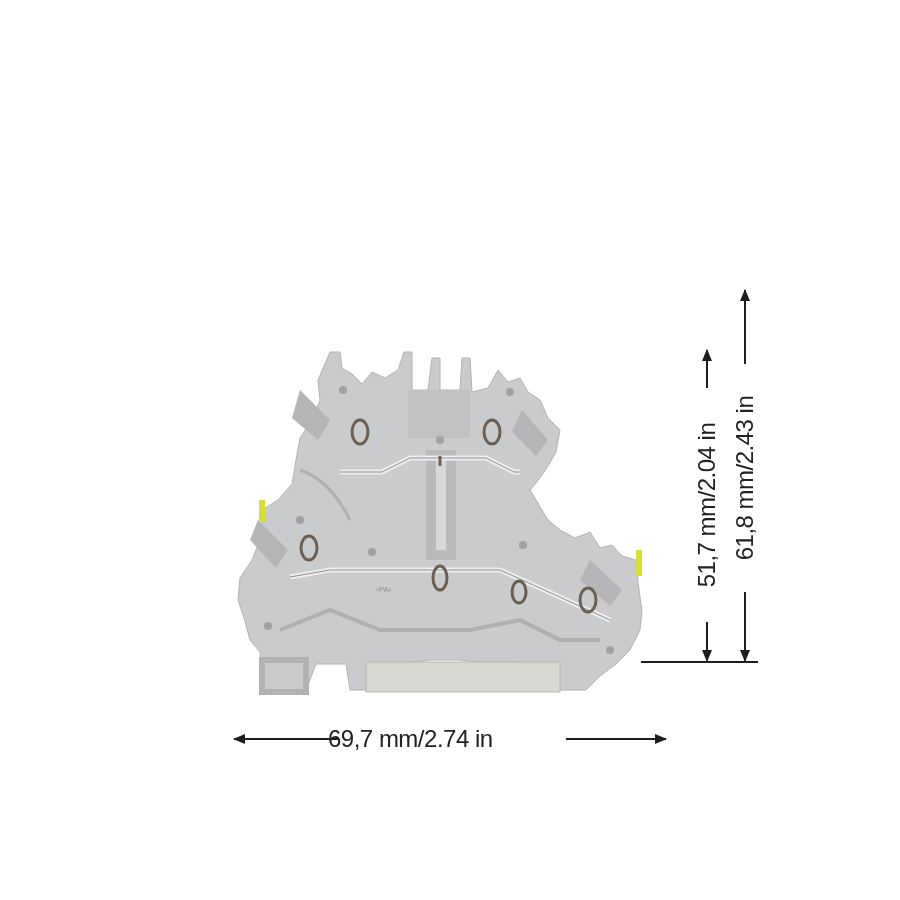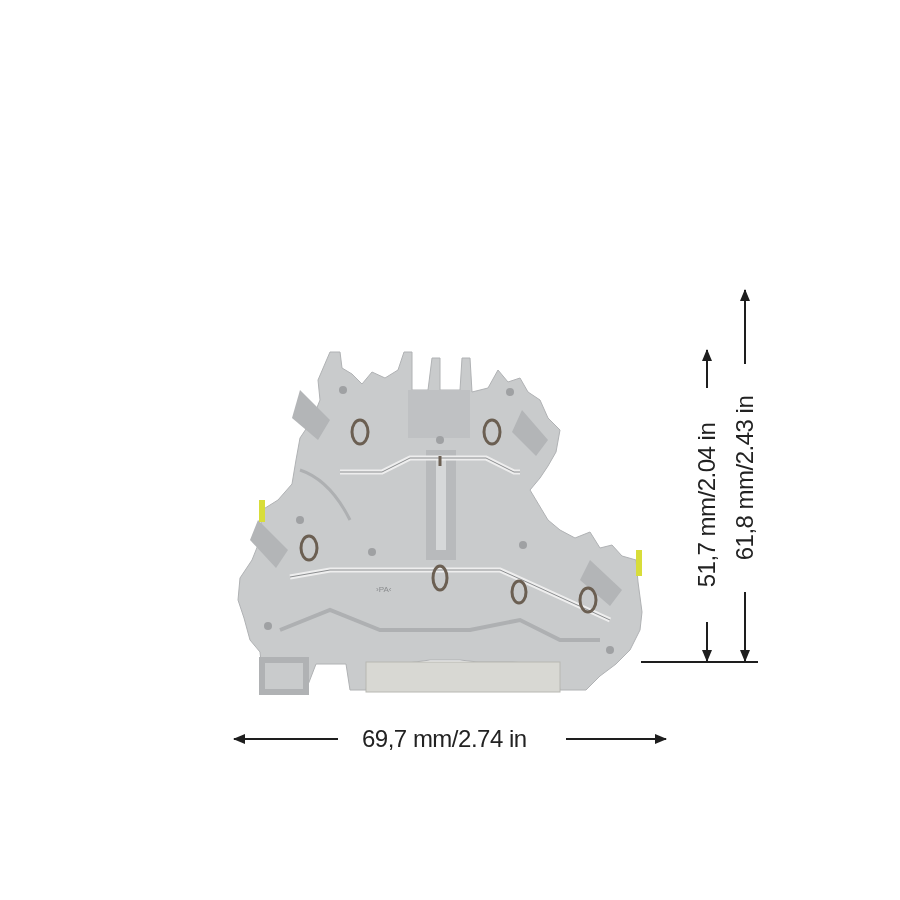--- a/index.html
+++ b/index.html
@@ -76,17 +76,17 @@
     <line x1="707" y1="388" x2="707" y2="350" stroke="#1e1e1e" stroke-width="2" marker-end="url(#ah)"></line>
     <line x1="707" y1="622" x2="707" y2="661" stroke="#1e1e1e" stroke-width="2" marker-end="url(#ah)"></line>
   </g>
 
   <g>
     <line x1="745" y1="364" x2="745" y2="290" stroke="#1e1e1e" stroke-width="2" marker-end="url(#ah)"></line>
     <line x1="745" y1="592" x2="745" y2="661" stroke="#1e1e1e" stroke-width="2" marker-end="url(#ah)"></line>
   </g>
 </svg>
 
-<div class="dim-text" style="left:362px; top:725px;">69,7 mm/2.74 in</div>
+<div class="dim-text" style="left:328px; top:725px;">69,7 mm/2.74 in</div>
 
 <div class="dim-text" style="left:707px; top:505px; transform:translate(-50%,-50%) rotate(-90deg);">51,7 mm/2.04 in</div>
 
 <div class="dim-text" style="left:745px; top:478px; transform:translate(-50%,-50%) rotate(-90deg);">61,8 mm/2.43 in</div>
 
 </body></html>

